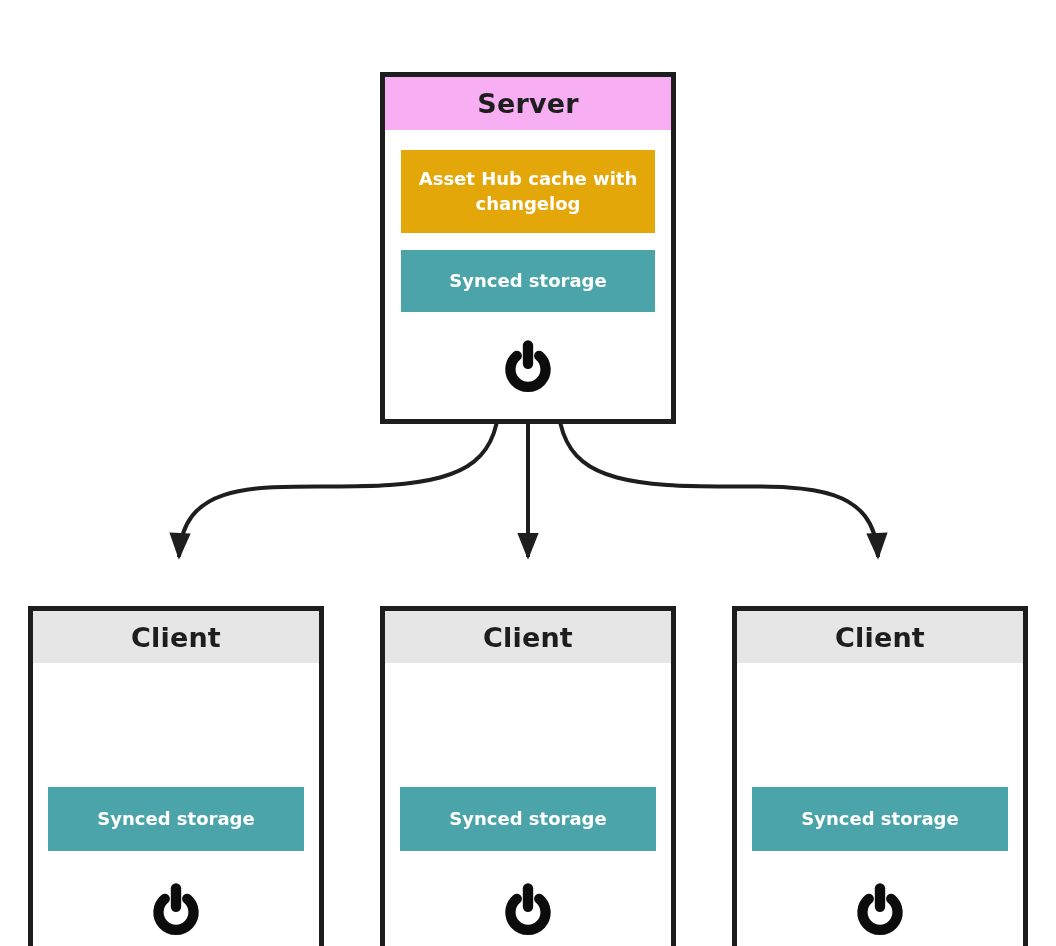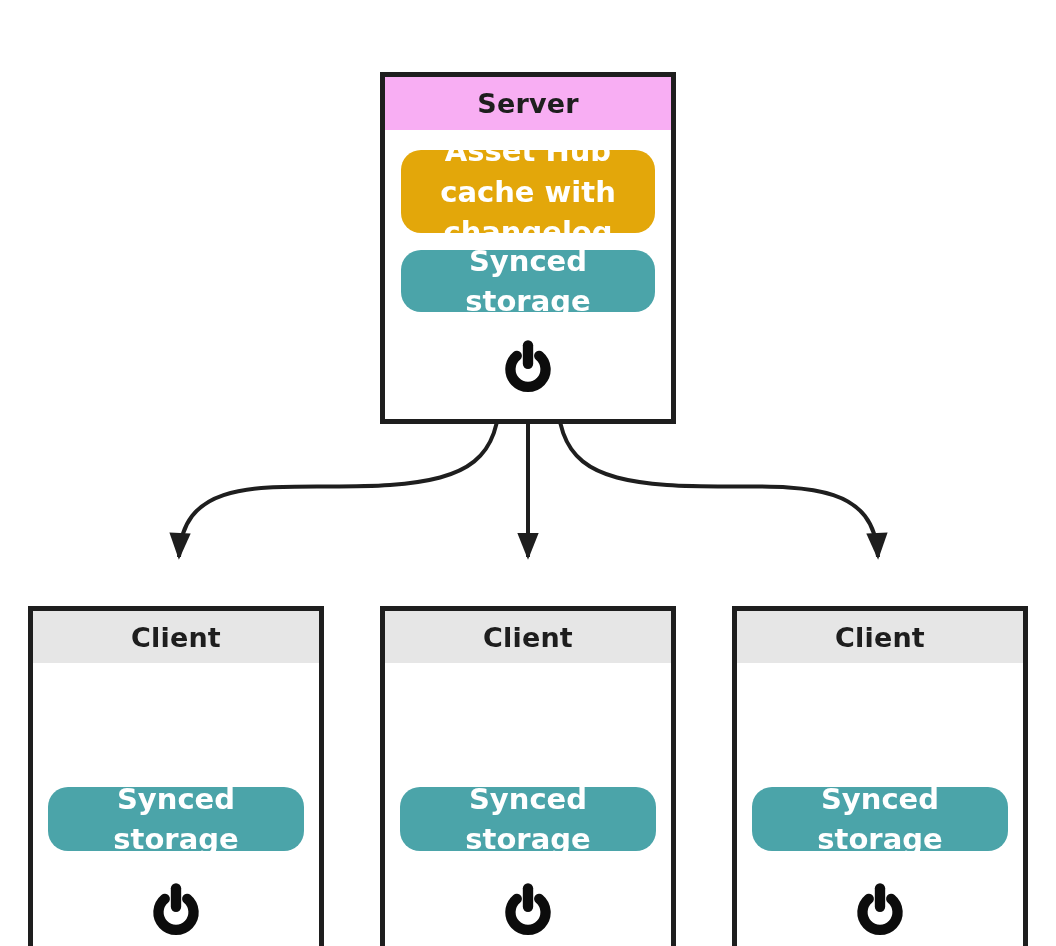--- a/index.html
+++ b/index.html
@@ -56,26 +56,25 @@
   .server .hdr { background: var(--pink); }
   .client .hdr { background: var(--gray); height: 52px; text-align: center; }
 
   .module {
     position: absolute;
     display: flex;
     align-items: center;
     justify-content: center;
     text-align: center;
     color: #ffffff;
-    font-size: 29px;
+    font-size: 18px;
     font-weight: 700;
     line-height: 1.38;
     padding: 0 8px;
     box-sizing: border-box;
-    border-radius: 20px;
   }
   .module.orange { background: var(--orange); left: 16px; right: 16px; top: 73px;  height: 83px; }
   .server .module.teal { background: var(--teal); left: 16px; right: 16px; top: 173px; height: 62px; }
   .client .module.teal { background: var(--teal); left: 15px; right: 15px; top: 176px; height: 64px; }
 
   .power {
     position: absolute;
     left: 0; right: 0;
     display: flex;
     justify-content: center;

